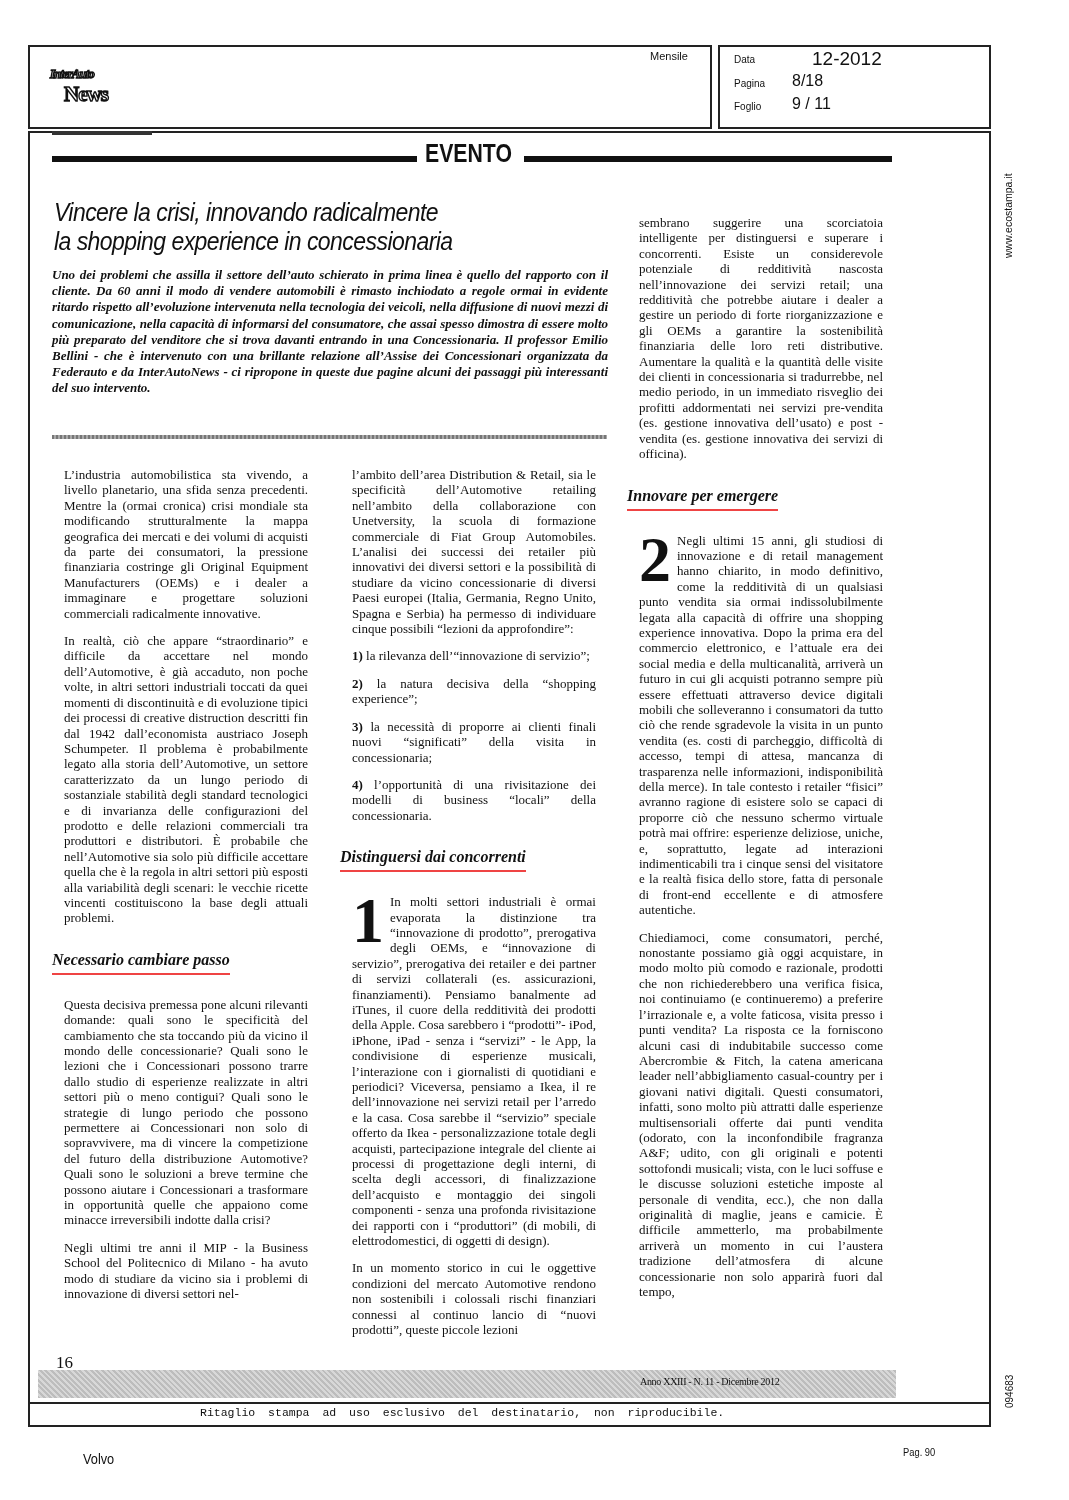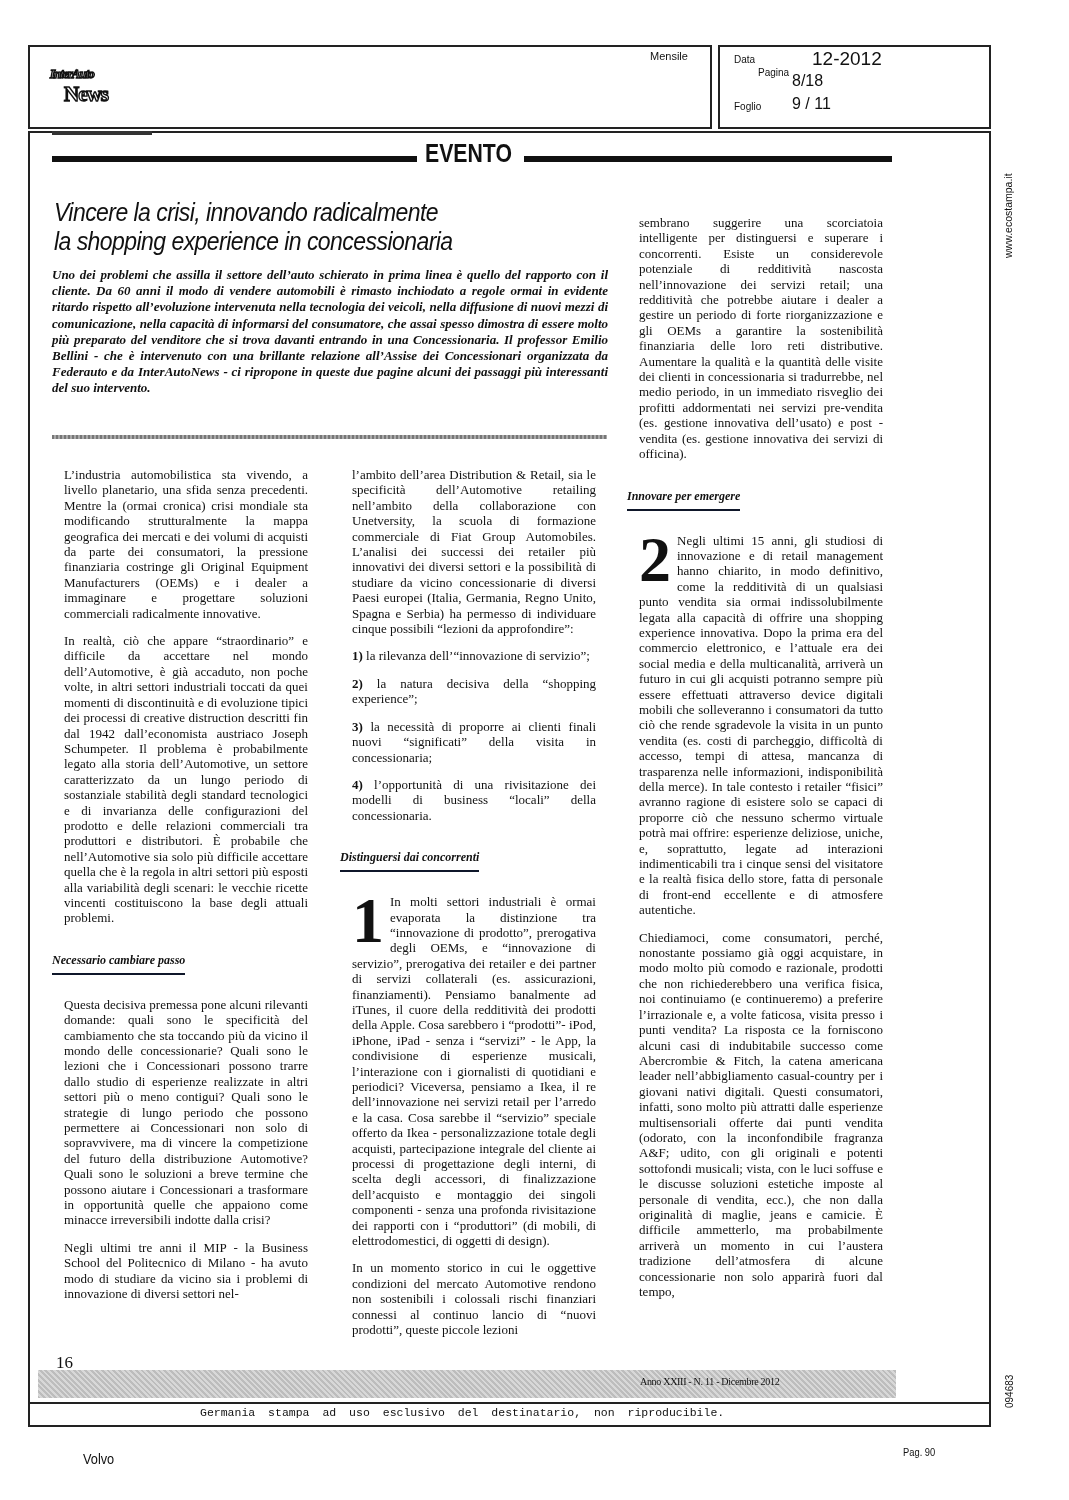--- a/index.html
+++ b/index.html
@@ -21,21 +21,21 @@
   .evento{left:425px;top:139px;font-family:"Liberation Sans",sans-serif;font-weight:bold;font-size:25px;letter-spacing:0px;transform:scaleX(0.85);transform-origin:left;}
   .tiny-mark{left:52px;top:131px;width:100px;height:4px;background:#333;}
   .title{left:54px;top:198px;font-family:"Liberation Sans",sans-serif;font-style:italic;font-size:25px;line-height:29px;letter-spacing:-0.6px;transform:scaleX(0.92);transform-origin:left;white-space:nowrap;}
   .lead{left:52px;top:267px;width:556px;font-family:"Liberation Serif",serif;font-style:italic;font-weight:bold;font-size:13px;line-height:16.2px;text-align:justify;}
   .sep{left:52px;top:435px;width:555px;height:4px;background:repeating-linear-gradient(90deg,#777 0 2px,#aaa 2px 4px);}
   .col{position:absolute;font-family:"Liberation Serif",serif;font-size:13px;line-height:15.4px;text-align:justify;hyphens:manual;}
   .col p{margin:12px;}
   .col1{left:52px;top:455px;width:268px;}
   .col2{left:340px;top:455px;width:268px;}
   .col3{left:627px;top:203px;width:268px;}
-  .sub{font-family:"Liberation Serif",serif;font-style:italic;font-weight:bold;font-size:12px;line-height:20px;border-bottom:2px solid #0f172a;display:inline-block;padding-bottom:3px;margin:12px 9px 10px 0;}
+  .sub{font-family:"Liberation Serif",serif;font-style:italic;font-weight:bold;font-size:16px;line-height:20px;border-bottom:2px solid #ef4444;display:inline-block;padding-bottom:3px;margin:12px 9px 10px 0;}
   .drop{float:left;font-family:"Liberation Serif",serif;font-weight:bold;font-size:64px;line-height:50px;margin:2px 6px 0 0;}
   .num{font-weight:bold;}
   .bottom-band{left:38px;top:1370px;width:858px;height:28px;background:repeating-linear-gradient(45deg,#bdbdbd 0 2px,#d8d8d8 2px 4px);}
   .pg-num{left:56px;top:1353px;font-size:17px;font-family:"Liberation Serif",serif;}
   .issue{left:640px;top:1376px;font-size:10px;font-family:"Liberation Serif",serif;letter-spacing:-0.3px;}
   .notice{left:200px;top:1406px;font-family:"Liberation Mono",monospace;font-size:11.5px;word-spacing:6px;}
   .side-url{left:1002px;top:258px;transform:rotate(-90deg);transform-origin:left top;font-family:"Liberation Sans",sans-serif;font-size:10.5px;white-space:nowrap;}
   .side-code{left:1004px;top:1408px;transform:rotate(-90deg);transform-origin:left top;font-family:"Liberation Sans",sans-serif;font-size:10px;white-space:nowrap;}
   .brand{left:83px;top:1450px;font-family:"Liberation Sans",sans-serif;font-size:15px;transform:scaleX(0.85);transform-origin:left;}
   .pag{left:903px;top:1446px;font-family:"Liberation Sans",sans-serif;font-size:11px;transform:scaleX(0.85);transform-origin:left;}
@@ -49,21 +49,21 @@
 <div class="box" id="foot-frame"></div>
 
 <div class="abs logo">
   <span class="l1">InterAuto</span>
   <span class="l2">News</span>
 </div>
 <div class="abs mensile">Mensile</div>
 
 <div class="meta-lab" style="top:54px;">Data</div>
 <div class="meta-val" style="left:812px;top:48px;font-size:19px;">12-2012</div>
-<div class="meta-lab" style="top:67px;margin-left:24px;">Pagina</div>
+<div class="meta-lab" style="top:78px;">Pagina</div>
 <div class="meta-val" style="left:792px;top:72px;">8/18</div>
 <div class="meta-lab" style="top:101px;">Foglio</div>
 <div class="meta-val" style="left:792px;top:95px;">9 / 11</div>
 
 <div class="abs tiny-mark"></div>
 <div class="evento-line" style="left:52px;top:156px;width:365px;"></div>
 <div class="abs evento">EVENTO</div>
 <div class="evento-line" style="left:524px;top:156px;width:368px;"></div>
 
 <div class="abs title">
@@ -96,19 +96,19 @@
   <p>sembrano suggerire una scorciatoia intelligente per distinguersi e superare i concorrenti. Esiste un considerevole potenziale di redditività nascosta nell’innovazione dei servizi retail; una redditività che potrebbe aiutare i dealer a gestire un periodo di forte riorganizzazione e gli OEMs a garantire la sostenibilità finanziaria delle loro reti distributive. Aumentare la qualità e la quantità delle visite dei clienti in concessionaria si tradurrebbe, nel medio periodo, in un immediato risveglio dei profitti addormentati nei servizi pre-vendita (es. gestione innovativa dell’usato) e post -vendita (es. gestione innovativa dei servizi di officina).</p>
   <div class="sub">Innovare per emergere</div>
   <p><span class="drop">2</span><span>Negli ultimi 15 anni, gli studiosi di innovazione e di retail management hanno chiarito, in modo definitivo, come la redditività di un qualsiasi punto vendita sia ormai indissolubilmente legata alla capacità di offrire una shopping experience innovativa. Dopo la prima era del commercio elettronico, e l’attuale era dei social media e della multicanalità, arriverà un futuro in cui gli acquisti potranno sempre più essere effettuati attraverso device digitali mobili che solleveranno i consumatori da tutto ciò che rende sgradevole la visita in un punto vendita (es. costi di parcheggio, difficoltà di accesso, tempi di attesa, mancanza di trasparenza nelle informazioni, indisponibilità della merce). In tale contesto i retailer “fisici” avranno ragione di esistere solo se capaci di proporre ciò che nessuno schermo virtuale potrà mai offrire: esperienze deliziose, uniche, e, soprattutto, legate ad interazioni indimenticabili tra i cinque sensi del visitatore e la realtà fisica dello store, fatta di personale di front-end eccellente e di atmosfere autentiche.</span></p>
   <p>Chiediamoci, come consumatori, perché, nonostante possiamo già oggi acquistare, in modo molto più comodo e razionale, prodotti che non richiederebbero una verifica fisica, noi continuiamo (e continueremo) a preferire l’irrazionale e, a volte faticosa, visita presso i punti vendita? La risposta ce la forniscono alcuni casi di indubitabile successo come Abercrombie &amp; Fitch, la catena americana leader nell’abbigliamento casual-country per i giovani nativi digitali. Questi consumatori, infatti, sono molto più attratti dalle esperienze multisensoriali offerte dai punti vendita (odorato, con la inconfondibile fragranza A&amp;F; udito, con gli originali e potenti sottofondi musicali; vista, con le luci soffuse e le discusse soluzioni estetiche imposte al personale di vendita, ecc.), che non dalla originalità di maglie, jeans e camicie. È difficile ammetterlo, ma probabilmente arriverà un momento in cui l’austera tradizione dell’atmosfera di alcune concessionarie non solo apparirà fuori dal tempo,</p>
 </div>
 
 <div class="abs bottom-band"></div>
 <div class="abs pg-num">16</div>
 <div class="abs issue">Anno XXIII - N. 11 - Dicembre 2012</div>
 
-<div class="abs notice">Germania stampa ad uso esclusivo del destinatario, non riproducibile.</div>
+<div class="abs notice">Ritaglio stampa ad uso esclusivo del destinatario, non riproducibile.</div>
 
 <div class="abs side-url">www.ecostampa.it</div>
 <div class="abs side-code">094683</div>
 
 <div class="abs brand">Volvo</div>
 <div class="abs pag">Pag. 90</div>
 
 </body></html>

